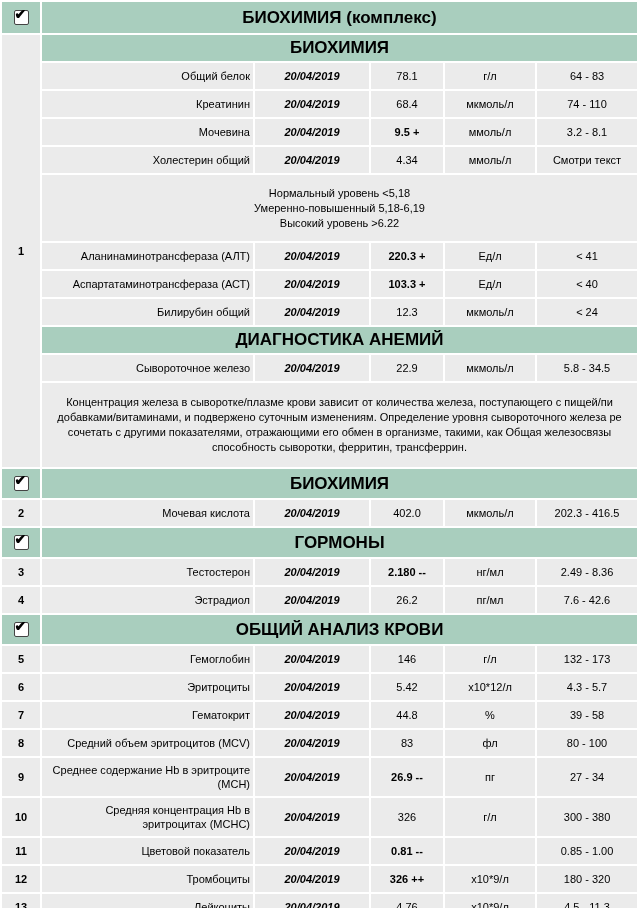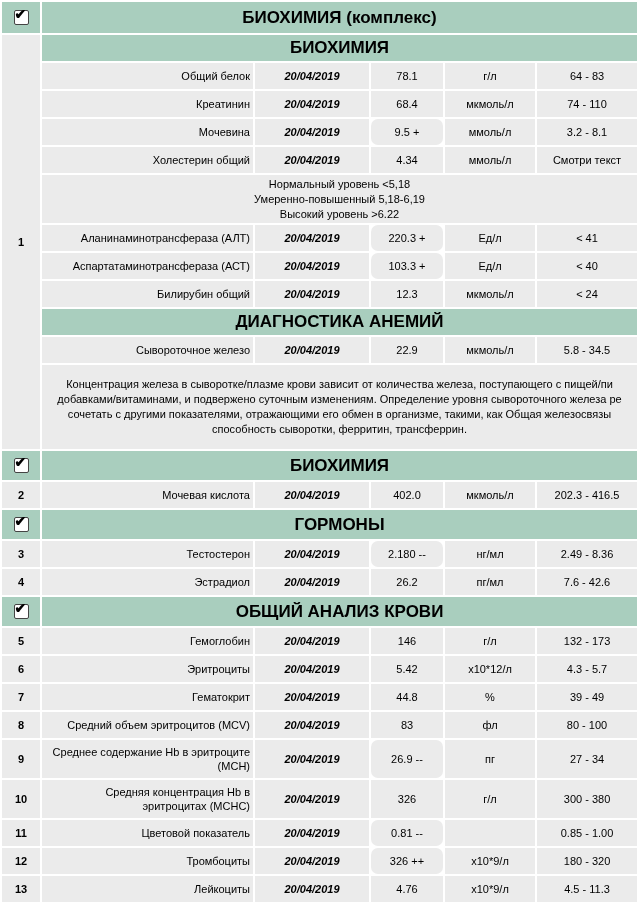--- a/index.html
+++ b/index.html
@@ -19,28 +19,28 @@
     overflow:hidden;
     word-wrap:break-word;
   }
   td.g  { background:#a9cebe; }
   td.e  { background:#ebebeb; }
   td.hdr { font-weight:bold; font-size:17px; }
   td.num { font-weight:bold; }
   td.name { font-weight:normal; line-height:14px;text-align:right; }
   td.date { font-weight:bold;font-style:italic; }
   td.val  { font-weight:normal; }
-  td.val.b { font-weight:normal;border-radius:7px; }
+  td.val.b { font-weight:bold; }
   td.note { font-weight:normal; line-height:15px; }
   tr.h1   > td { height:31px; }
   tr.sub  > td { height:26px; }
   tr.shdr > td { height:29px; }
   tr.r    > td { height:26px; }
   tr.rt   > td { height:38px; }
-  tr.note3 > td { height:48px; }
+  tr.note3 > td { height:66px; }
   tr.note4 > td { height:84px;margin-top:11px; }
   .cb {
     display:inline-block;
     width:13px; height:13px;
     background:#ffffff;
     border:1px solid #444;
     border-radius:2px;
     position:relative;
     vertical-align:middle;
   }
@@ -211,21 +211,21 @@
     <td class="e val">5.42</td>
     <td class="e">х10*12/л</td>
     <td class="e">4.3 - 5.7</td>
   </tr>
   <tr class="r">
     <td class="e num">7</td>
     <td class="e name">Гематокрит</td>
     <td class="e date">20/04/2019</td>
     <td class="e val">44.8</td>
     <td class="e">%</td>
-    <td class="e">39 - 49</td>
+    <td class="e">39 - 58</td>
   </tr>
   <tr class="r">
     <td class="e num">8</td>
     <td class="e name">Средний объем эритроцитов (MCV)</td>
     <td class="e date">20/04/2019</td>
     <td class="e val">83</td>
     <td class="e">фл</td>
     <td class="e">80 - 100</td>
   </tr>
   <tr class="rt">

